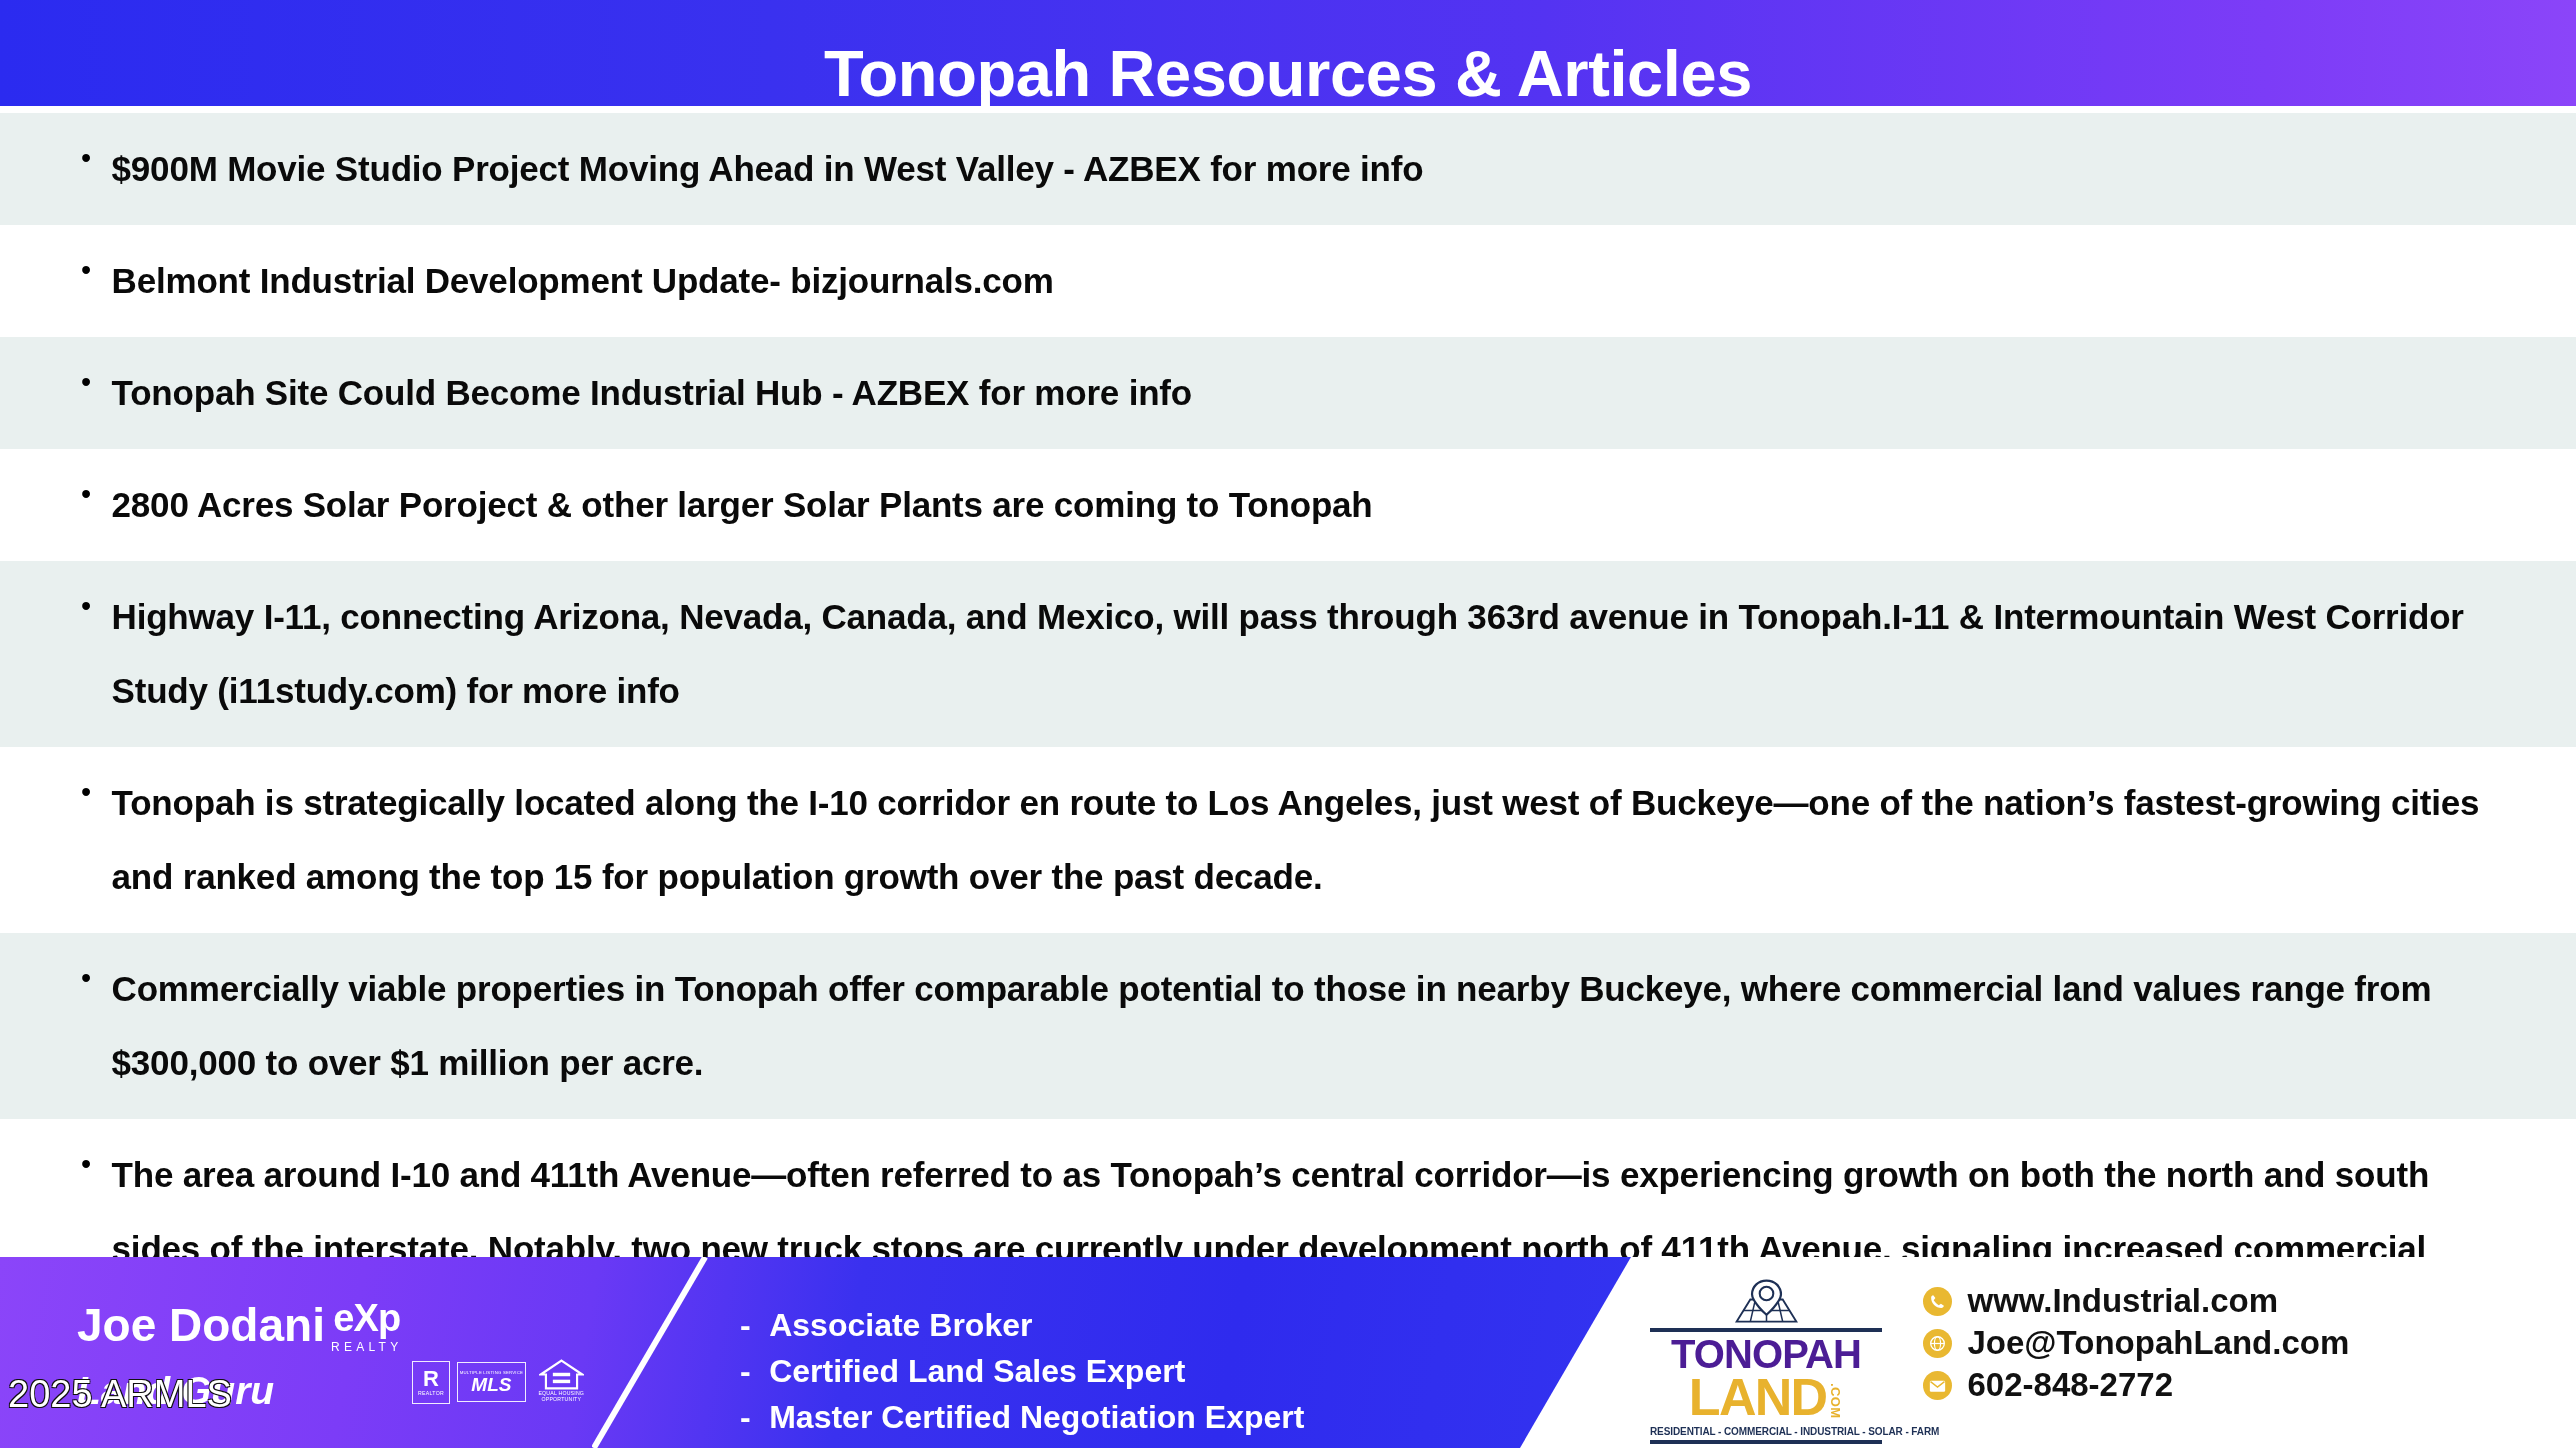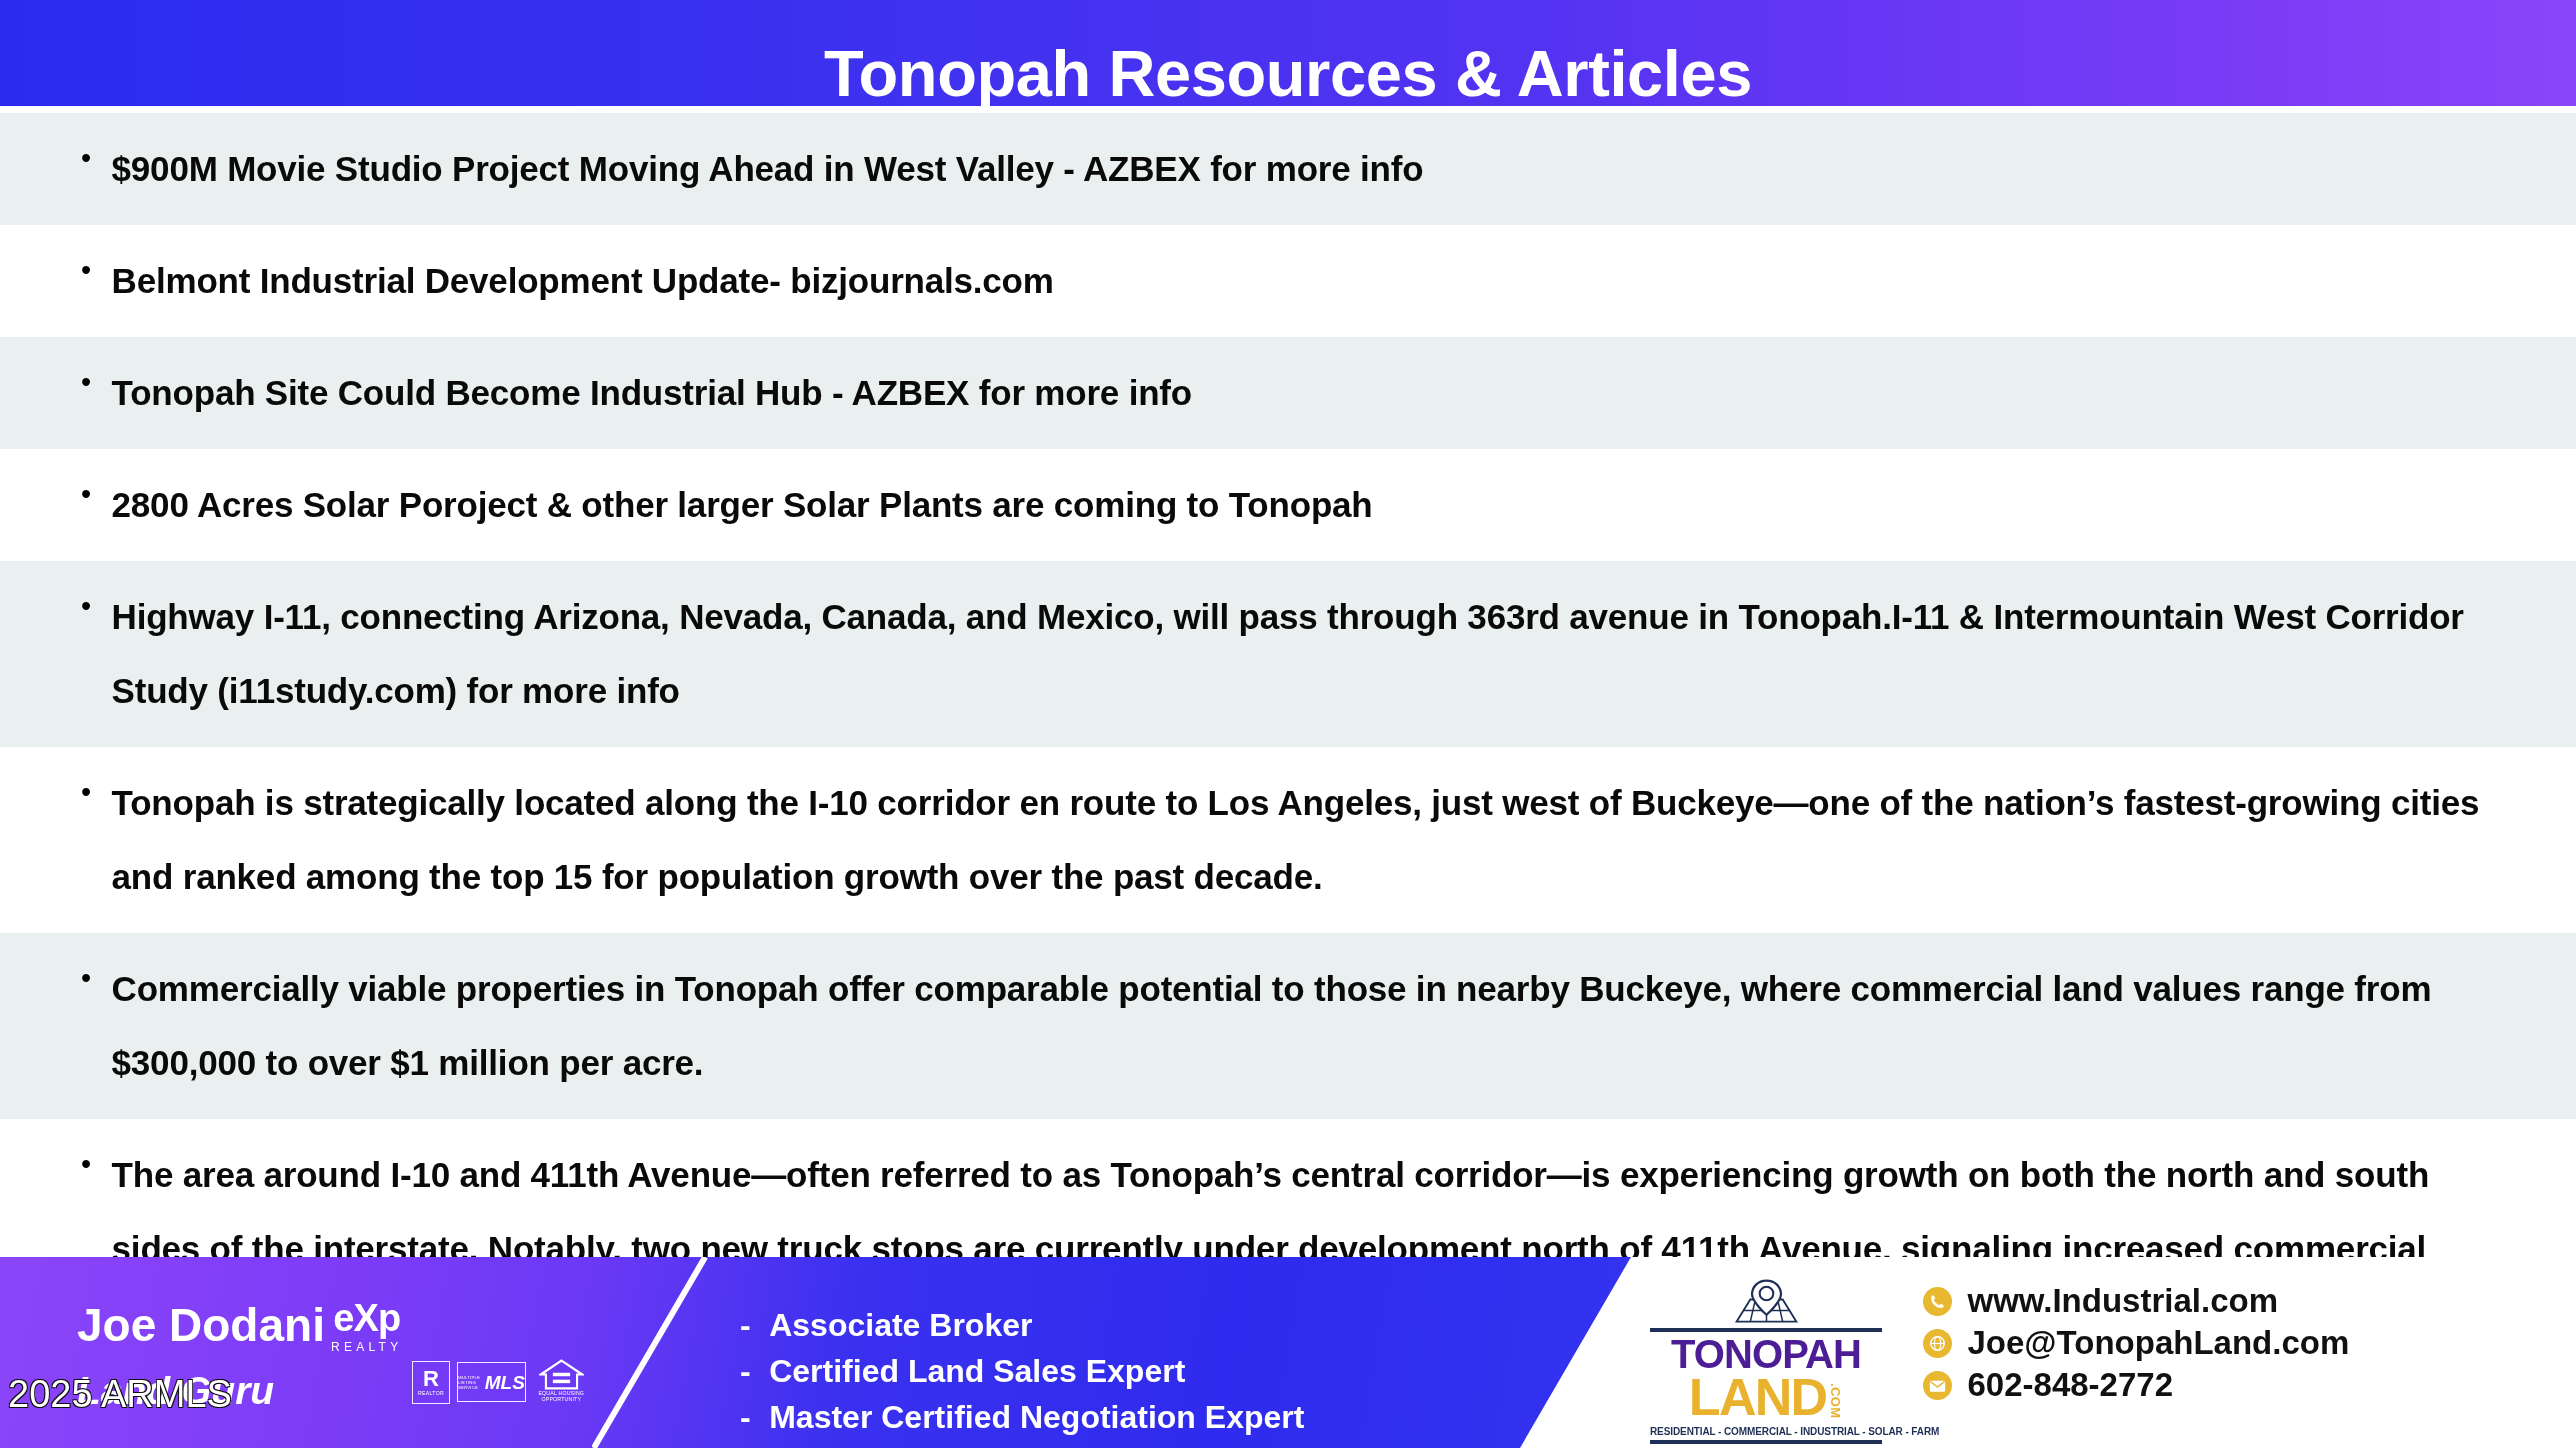--- a/index.html
+++ b/index.html
@@ -175,21 +175,21 @@
     border: 1.7px solid rgba(255,255,255,0.9);
     display: flex; flex-direction: column;
     align-items: center; justify-content: center;
     color: #fff;
   }
   .badge-realtor .rletter { font-size: 22px; font-weight: bold; line-height: 1; }
   .badge-realtor .rword { font-size: 5.2px; letter-spacing: 0.3px; }
   .badge-mls {
     width: 67px; height: 38px;
     border: 1.7px solid rgba(255,255,255,0.9);
-    display: flex; flex-direction: row;
+    display: flex; flex-direction: column;
     align-items: center; justify-content: center;
     color: #fff;
   }
   .badge-mls .mtop { font-size: 4.3px; letter-spacing: 0.2px; }
   .badge-mls .mword { font-size: 19px; font-weight: bold; font-style: italic; line-height: 1; }
   .badge-eho {
     width: 57px; height: 48px;
     display: flex; flex-direction: column;
     align-items: center; color: #fff;
   }

